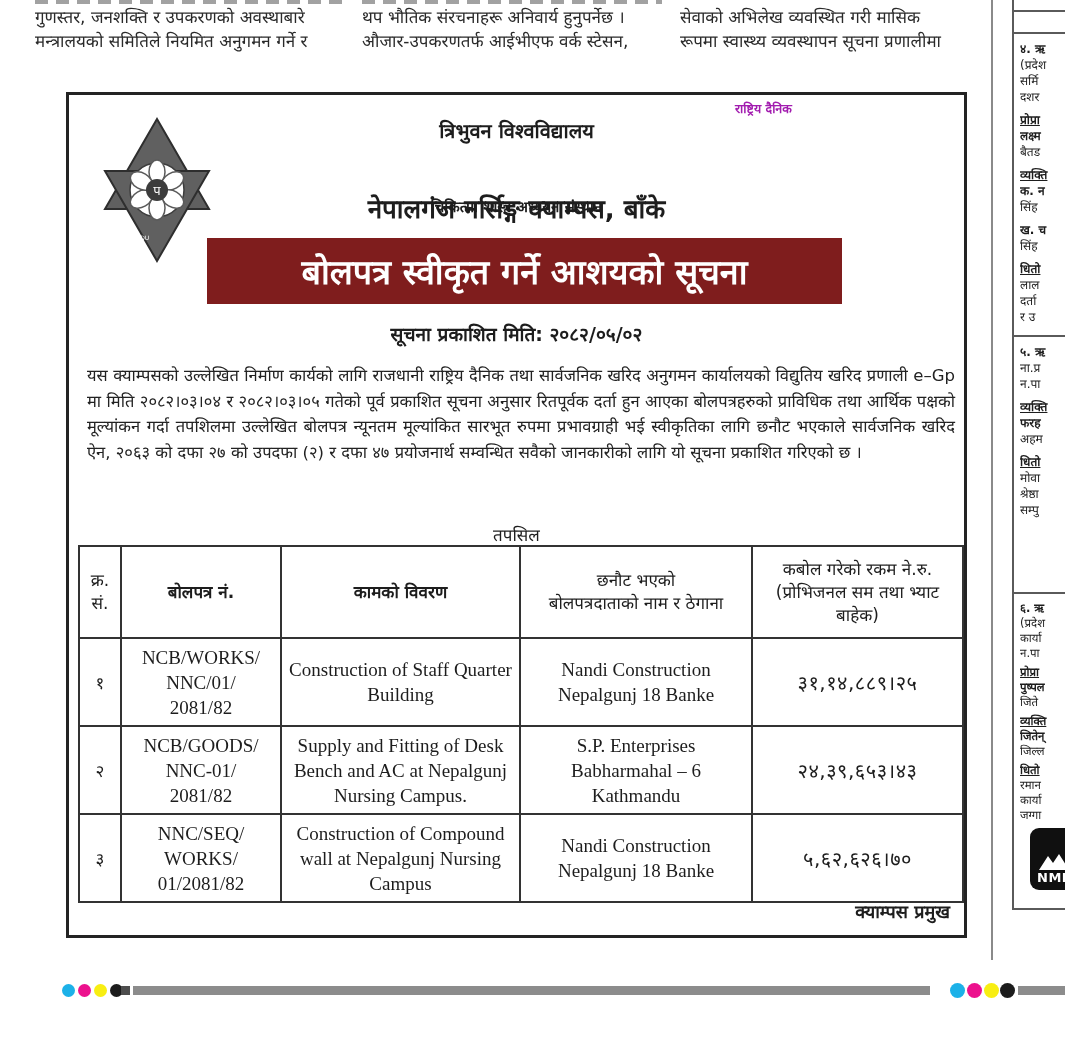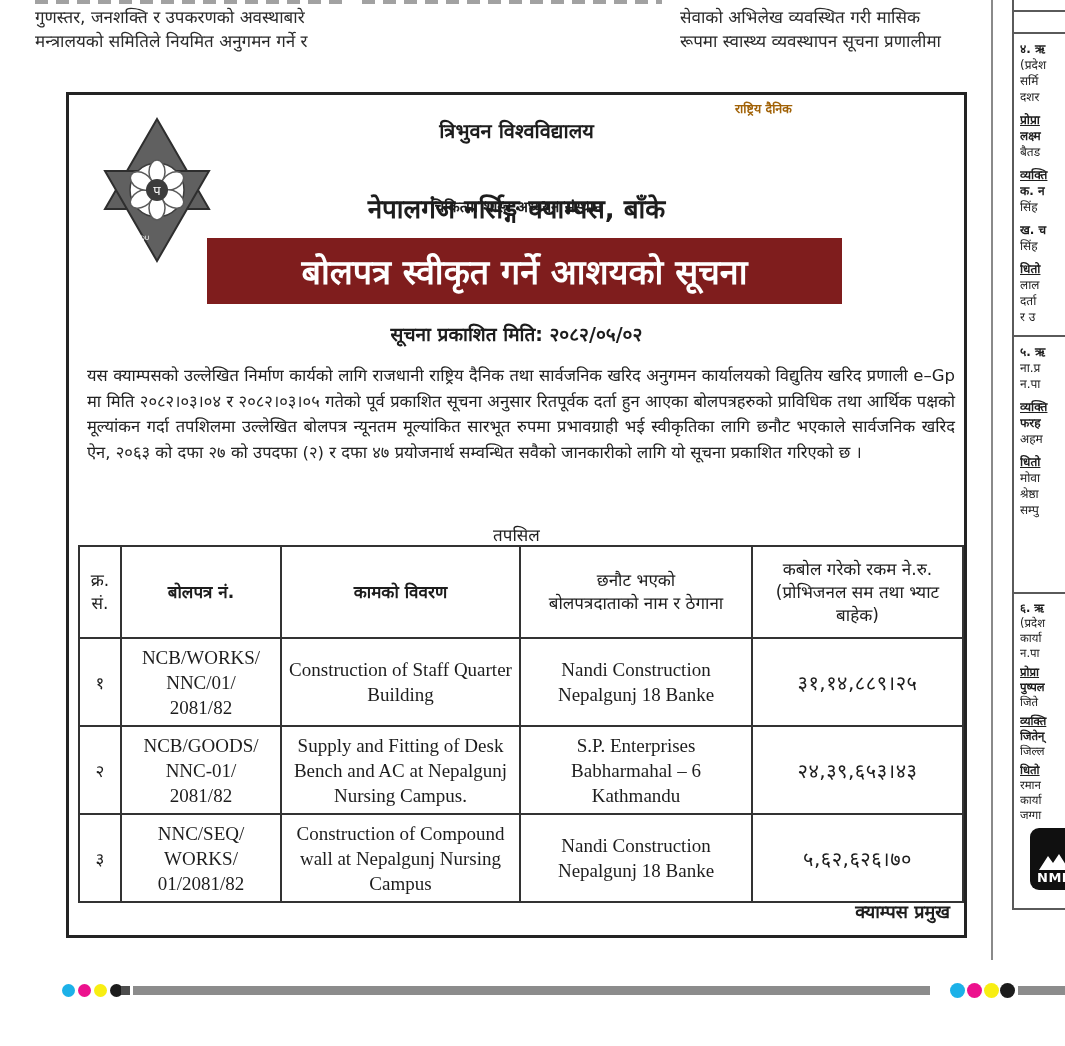--- a/index.html
+++ b/index.html
@@ -75,20 +75,24 @@
 <body>
 
 <div class="page">
 
   <div class="cutline" style="left:35px;width:310px;"></div>
   <div class="cutline" style="left:362px;width:300px;"></div>
 
   <div class="topcol" style="left:35px;">
       <div class="li-plain">गुणस्तर, जनशक्ति र उपकरणको अवस्थाबारे</div>
       <div class="li-plain">मन्त्रालयको समितिले नियमित अनुगमन गर्ने र</div>
+    </div>
+  <div class="topcol" style="left:362px;">
+      <div class="li-plain">थप भौतिक संरचनाहरू अनिवार्य हुनुपर्नेछ ।</div>
+      <div class="li-plain">औजार-उपकरणतर्फ आईभीएफ वर्क स्टेसन,</div>
     </div>
   <div class="topcol" style="left:680px;">
       <div class="li-plain">सेवाको अभिलेख व्यवस्थित गरी मासिक</div>
       <div class="li-plain">रूपमा स्वास्थ्य व्यवस्थापन सूचना प्रणालीमा</div>
     </div>
 
   <div class="vrule"></div>
 
   <div class="strip">
     <div class="strip-top-divider"></div>
@@ -164,21 +168,21 @@
         <ellipse cx="60" cy="57" rx="8" ry="12" transform="rotate(180 60 75)"></ellipse>
         <ellipse cx="60" cy="57" rx="8" ry="12" transform="rotate(240 60 75)"></ellipse>
         <ellipse cx="60" cy="57" rx="8" ry="12" transform="rotate(300 60 75)"></ellipse>
       </g>
       <circle cx="60" cy="75" r="11" fill="#3c3c3c"></circle>
       <text x="60" y="80" font-size="13" fill="#ffffff" text-anchor="middle">प</text>
       <text x="33" y="125" font-size="6" fill="#ffffff" text-anchor="middle">KATHMANDU</text>
       <text x="88" y="125" font-size="6" fill="#ffffff" text-anchor="middle">NEPAL</text>
     </svg>
 
-    <div class="pub" style="color: #a16207;">
+    <div class="pub" style="color: #a21caf;">
       <div class="pub-small">राष्ट्रिय दैनिक</div>
     </div>
 
     <div class="center-line h-univ">त्रिभुवन विश्वविद्यालय</div>
     <div class="center-line h-inst">चिकित्सा शास्त्र अध्ययन संस्थान</div>
     <div class="center-line h-campus">नेपालगंज नर्सिङ्ग क्याम्पस, बाँके</div>
 
     <div class="banner" style="background: #7f1d1d;">बोलपत्र स्वीकृत गर्ने आशयको सूचना</div>
 
     <div class="center-line date-line">सूचना प्रकाशित मिति: २०८२/०५/०२</div>

